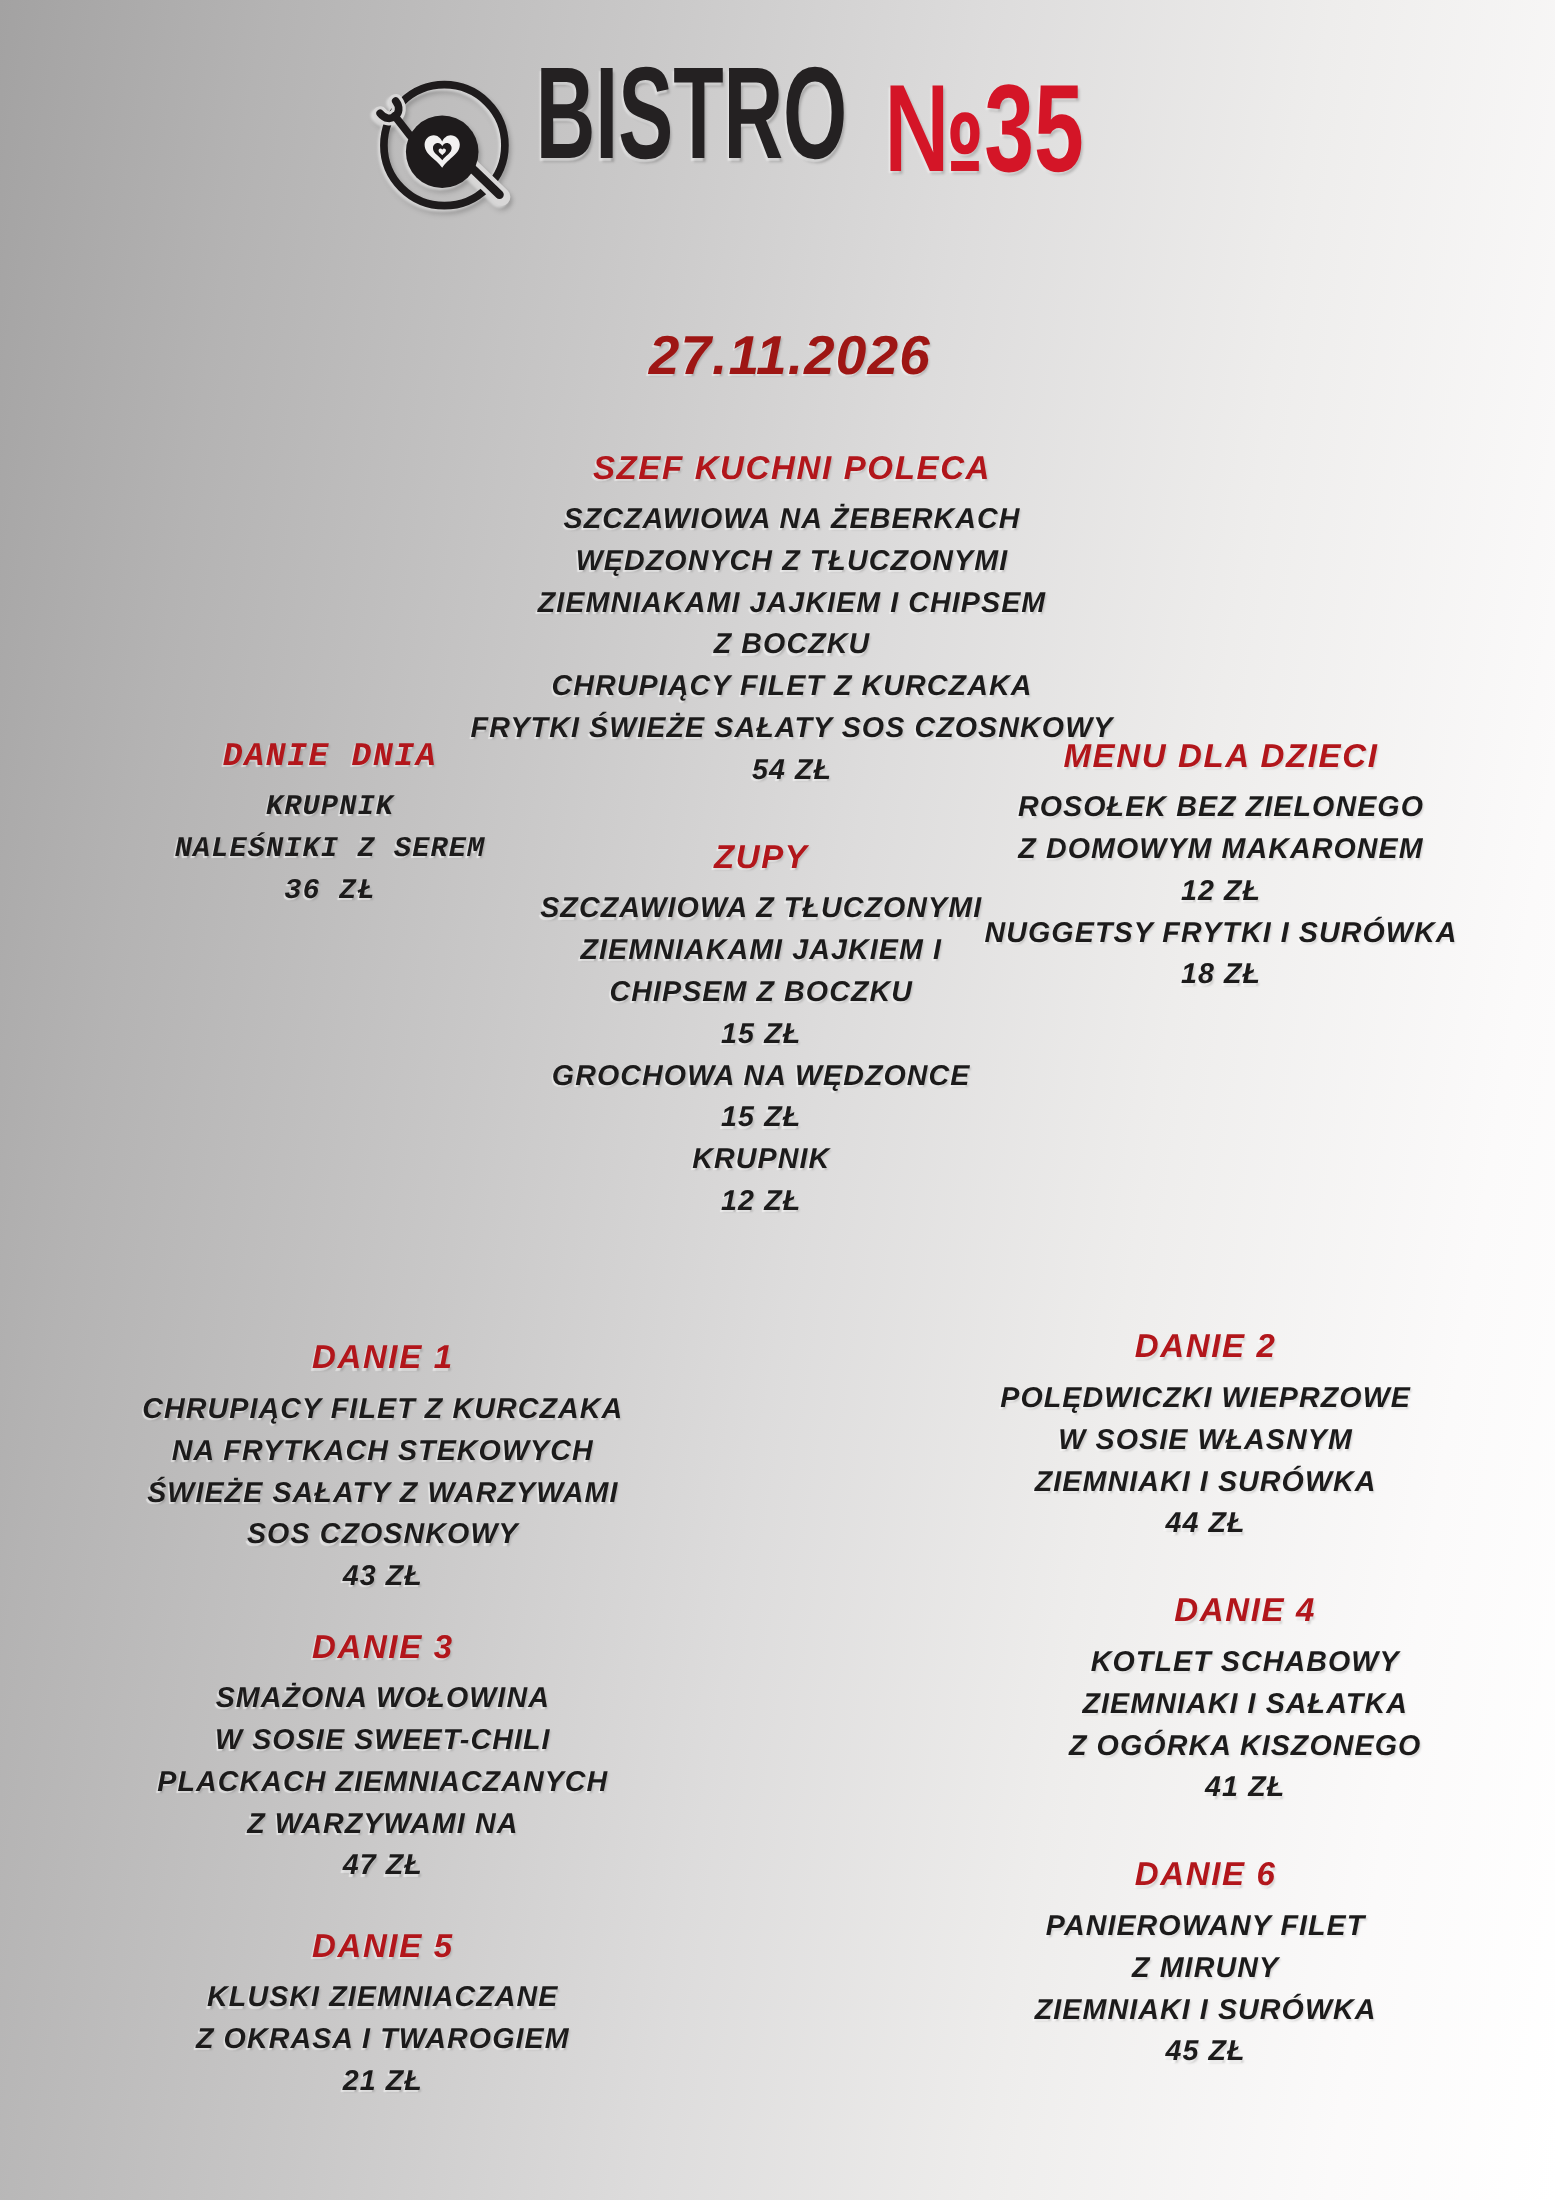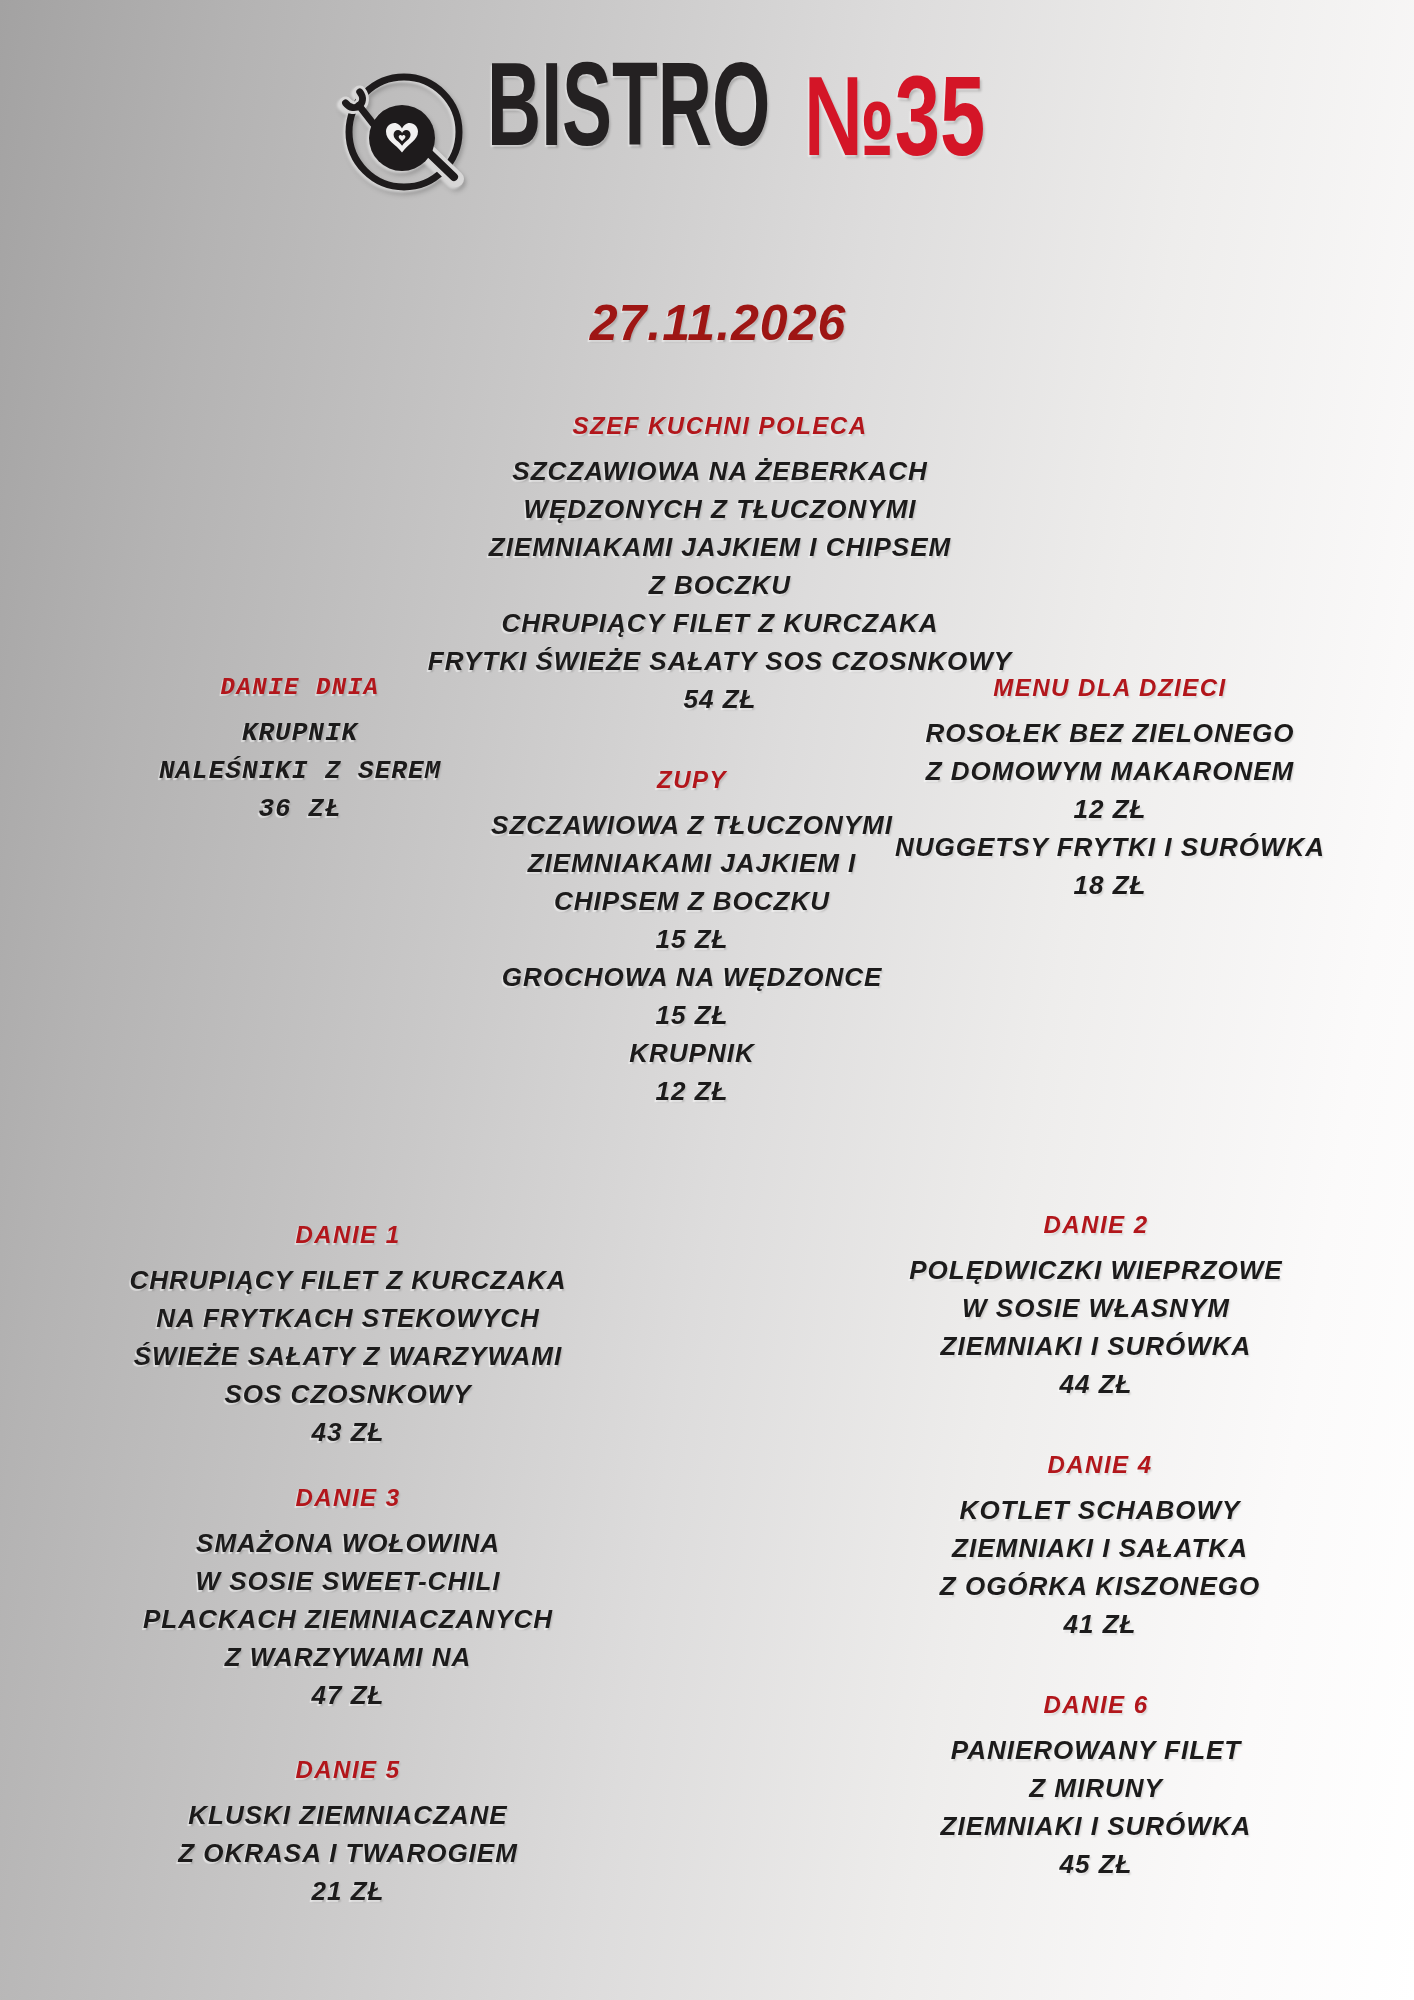--- a/index.html
+++ b/index.html
@@ -42,38 +42,38 @@
     color:#9e1614;
     text-shadow:-1.5px 2px 1px rgba(255,255,255,0.5), 1px 2px 2px rgba(0,0,0,0.18);
   }
 
   
   .sec {
     position:absolute; text-align:center;
     font-weight:bold; font-style:italic;
   }
   .sec .title {
-    font-size:24px; line-height:40px; letter-spacing:1.5px;
+    font-size:30px; line-height:40px; letter-spacing:1.5px;
     color:#b2161b; margin-bottom:6px;
     text-shadow:-1.5px 2px 1px rgba(255,255,255,0.5), 1px 2px 2px rgba(0,0,0,0.15);
   }
   .sec .line {
     font-size:26px; line-height:38px; letter-spacing:1px;
     color:#1c1b1b;
     text-shadow:-1.5px 2px 1px rgba(255,255,255,0.55), 1px 2px 2px rgba(0,0,0,0.15);
   }
 
   #sec-szef        { left:400px; top:406px;  width:640px; }
   #sec-danie-dnia  { left:100px; top:668px;  width:400px;font-family:Liberation Mono, monospace; }
   #sec-menu-dzieci { left:880px; top:668px;  width:460px; }
   #sec-zupy        { left:382px; top:760px;  width:620px; }
   #sec-danie-1     { left:78px;  top:1215px; width:540px; }
   #sec-danie-2     { left:846px; top:1205px; width:500px; }
   #sec-danie-3     { left:78px;  top:1478px; width:540px; }
-  #sec-danie-4     { left:850px; top:1445px; width:500px; }
+  #sec-danie-4     { left:882px; top:1445px; width:500px; }
   #sec-danie-5     { left:78px;  top:1750px; width:540px; }
   #sec-danie-6     { left:846px; top:1685px; width:500px; }
 </style>
 </head>
 <body>
 
 <div class="page">
 
   <svg class="logo-icon" viewBox="0 0 140 140" xmlns="http://www.w3.org/2000/svg">
 

